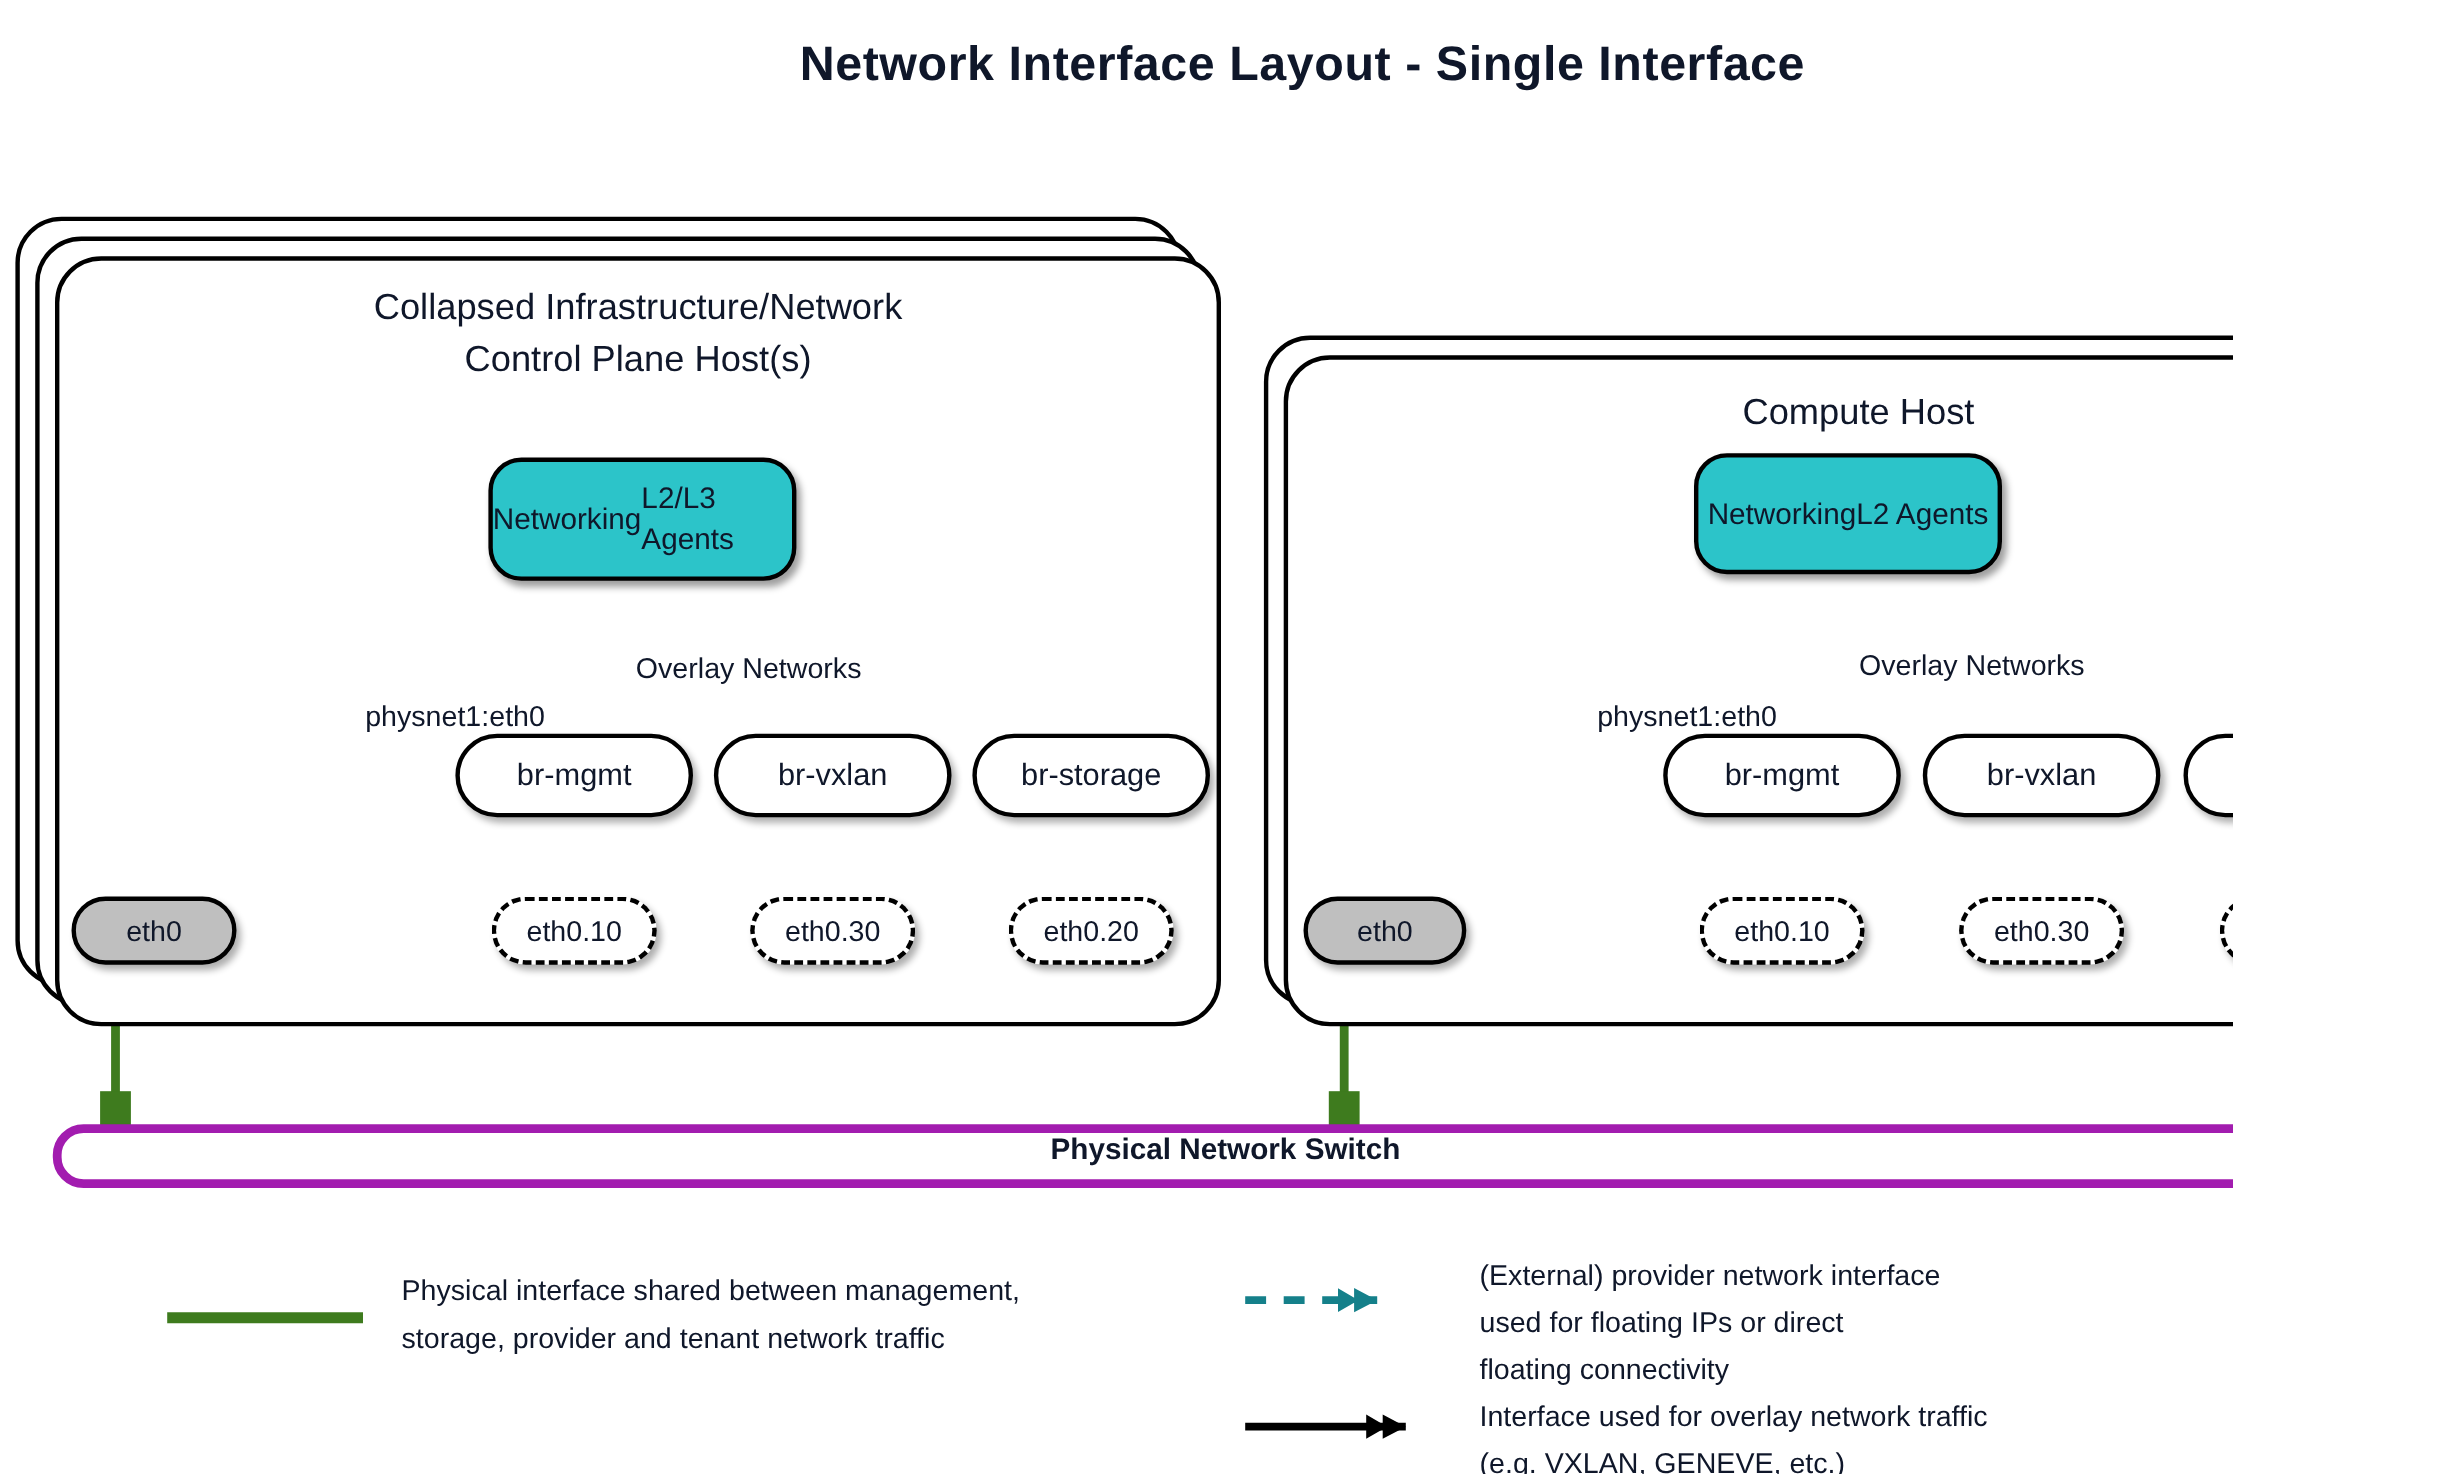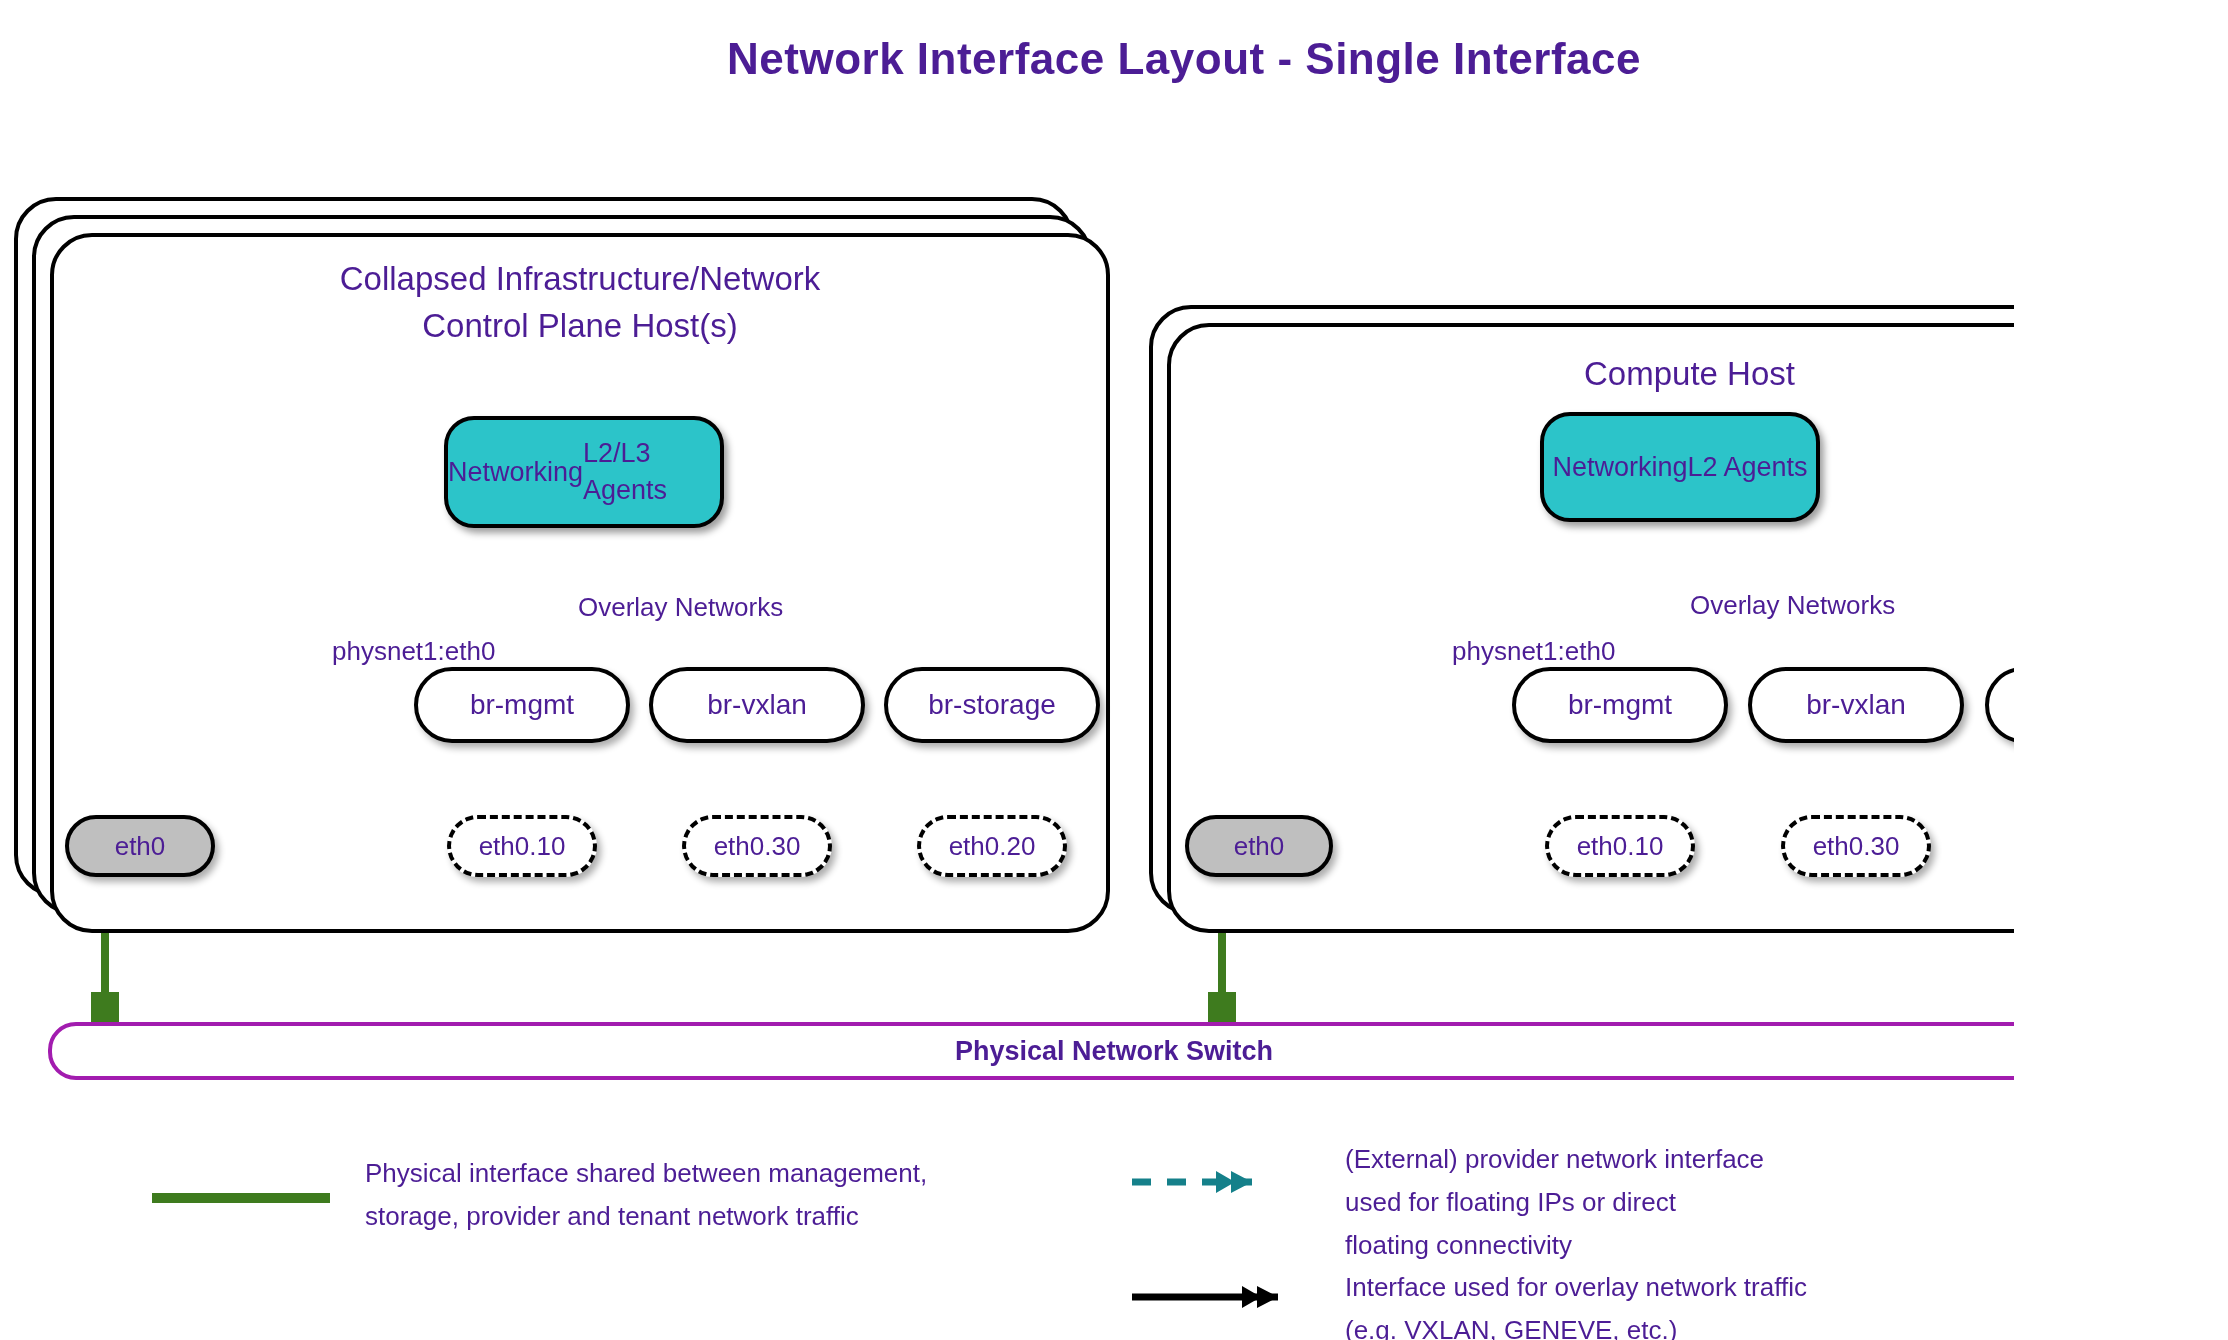--- a/index.html
+++ b/index.html
@@ -1,18 +1,18 @@
 <!DOCTYPE html>
 <html><head>
 <meta charset="utf-8">
 <style>
   html,body{margin:0;padding:0;background:#fff;}
   .canvas{
     position:relative;width:2014px;height:1340px;background:#fff;overflow:hidden;
-    font-family:"Liberation Sans",sans-serif;color:#4c1d95;
+    font-family:"Liberation Sans",sans-serif;color:#0f172a;padding-left:16px;
   }
   .page-title{
     position:absolute;left:140px;top:34px;width:2088px;text-align:center;
     font-size:44px;font-weight:bold;letter-spacing:.5px;
   }
   .host-box{
     position:absolute;background:#fff;border:4px solid #000;border-radius:42px;
     box-sizing:border-box;
   }
   .host-title{
@@ -27,22 +27,22 @@
     position:absolute;background:#fff;border:4px solid #000;box-sizing:border-box;
     display:flex;align-items:center;justify-content:center;
     box-shadow:4px 5px 7px rgba(0,0,0,.32);
   }
   .bridge{height:76px;width:216px;border-radius:38px;font-size:28px;}
   .vlan{height:62px;width:150px;border-radius:31px;border-style:dashed;font-size:26px;}
   .phys{height:62px;width:150px;border-radius:31px;background:#BFBFBF;font-size:26px;}
   .edge-label{position:absolute;font-size:26px;white-space:nowrap;}
   .switch-bar{
     position:absolute;left:48px;top:1022px;width:2132px;height:58px;background:#fff;
-    border:4px solid #a21caf;border-radius:28px;box-sizing:border-box;
-    display:flex;align-items:center;justify-content:center;
+    border:8px solid #a21caf;border-radius:28px;box-sizing:border-box;
+    display:flex;justify-content:center;
     font-size:27px;font-weight:bold;
   }
   .legend-text{position:absolute;font-size:26px;line-height:43px;white-space:nowrap;}
   svg.wires{position:absolute;left:0;top:0;pointer-events:none;}
 </style>
 </head>
 <body>
 
 <div class="canvas">
 

